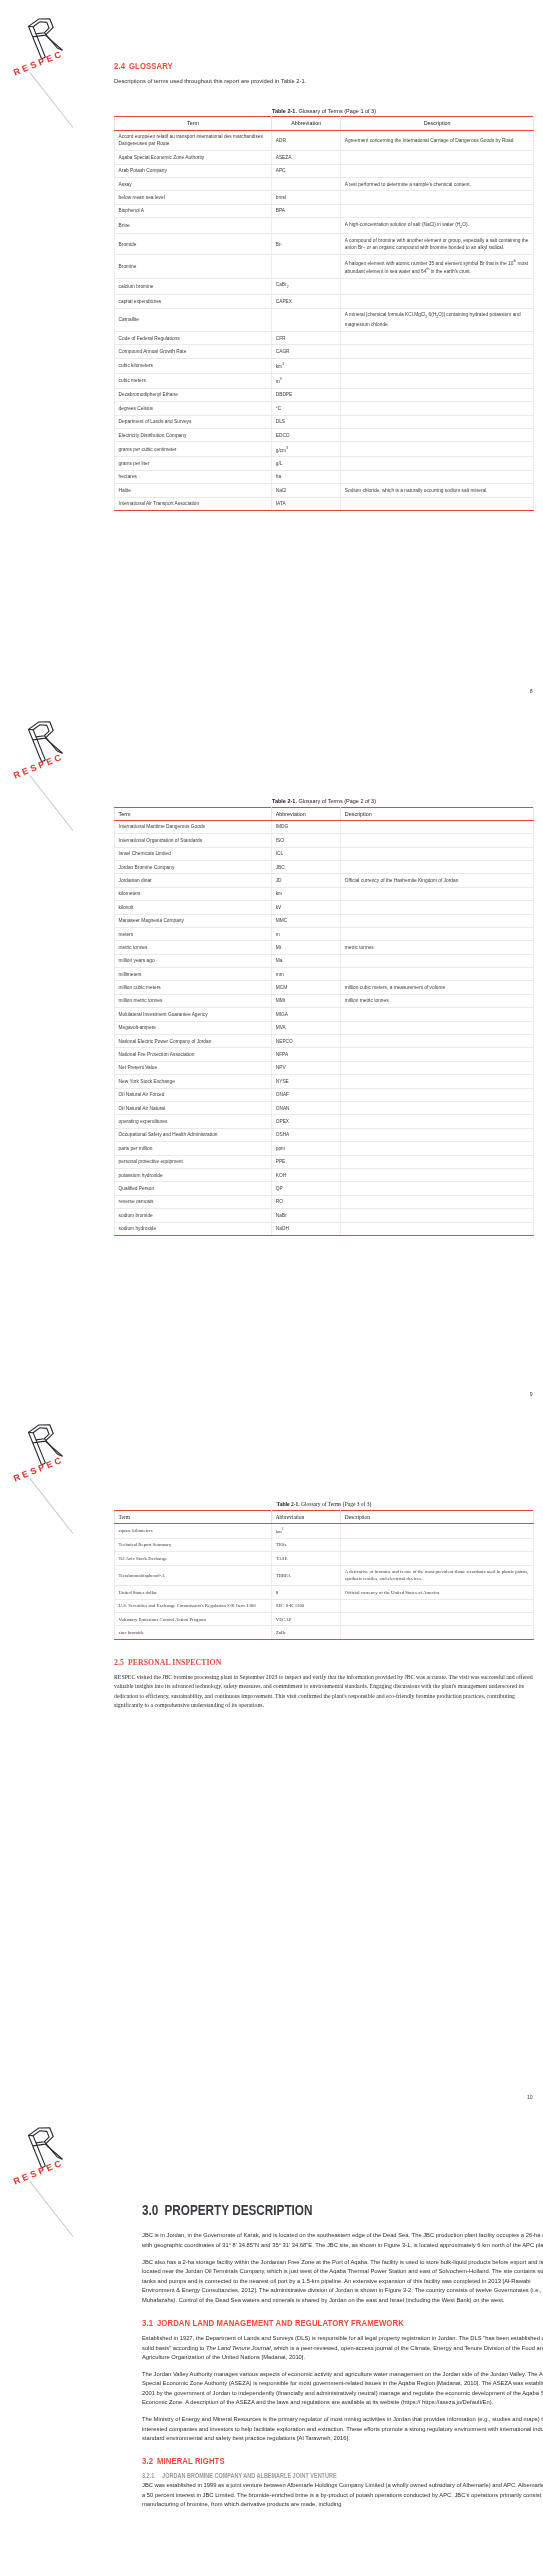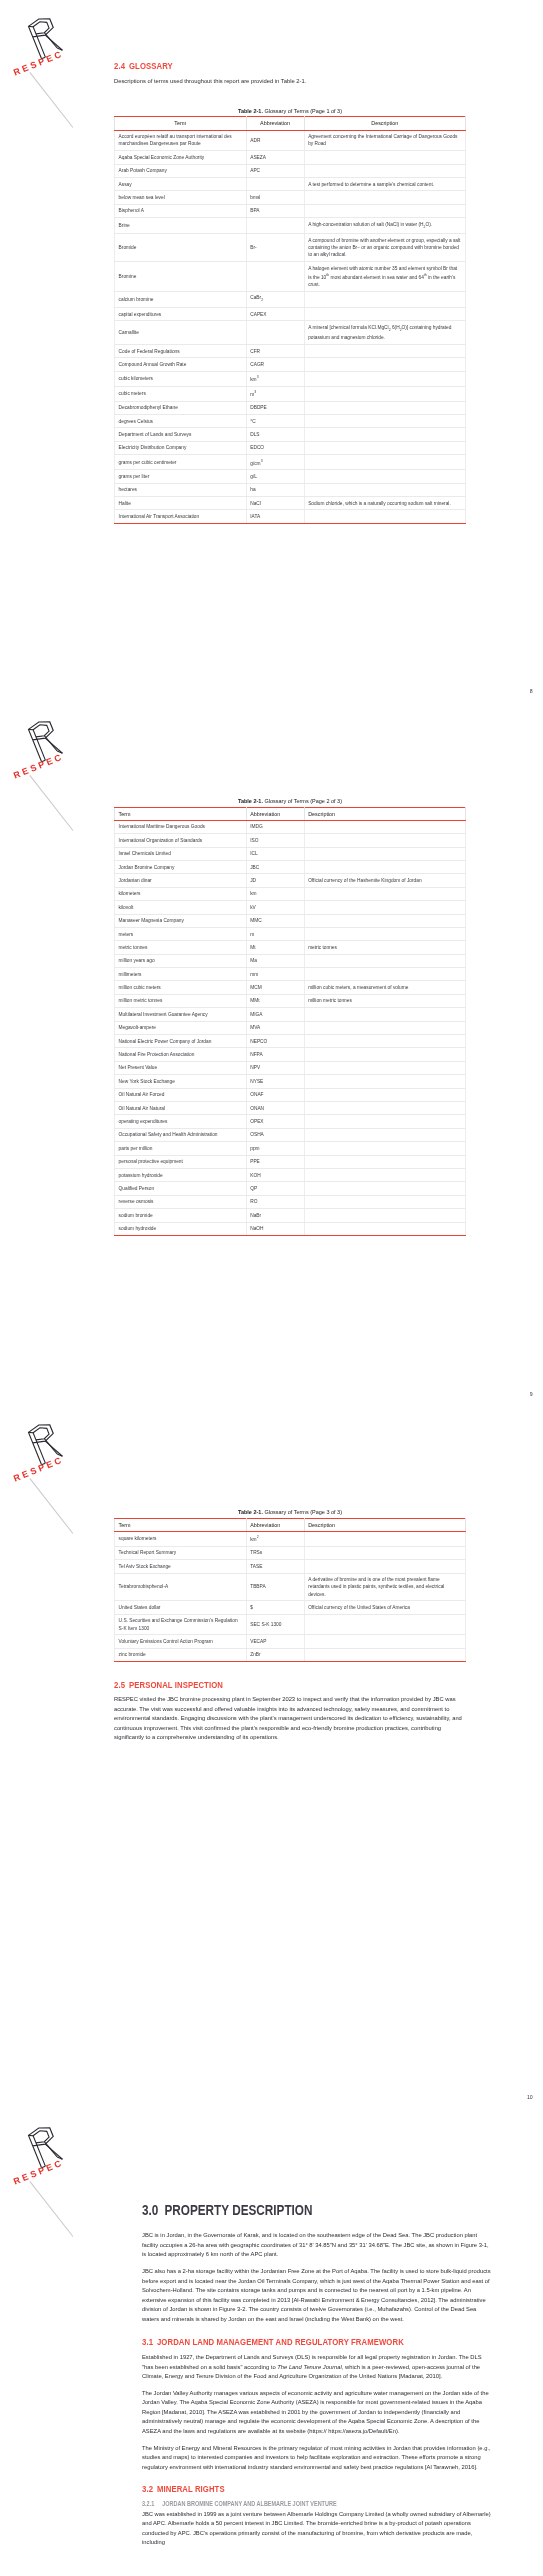--- a/index.html
+++ b/index.html
@@ -52,21 +52,21 @@
     background: #c9c9c9;
     transform: rotate(52deg);
     transform-origin: left center;
   }
 
   
   .content {
     position: absolute;
     left: 114px;
     top: 0;
-    width: 352px;
+    width: 420px;
   }
 
   h2.sec {
     color: #f0483c;
     font-size: 9px;
     font-weight: bold;
     letter-spacing: 0.1px;
     margin: 0 0 5.7px 0;
     font-stretch: condensed;
     transform: scaleX(0.86);
@@ -535,21 +535,21 @@
         <path d="M36 33 L48 70"></path>
         <path d="M12 10 L20 14"></path>
         <path d="M12 78 L20 78"></path>
         <path d="M48 70 L56 78"></path>
       </svg>
     </div>
     <div class="logo-word">RESPEC</div>
     <div class="logo-rule"></div>
   </div>
 
-  <div class="content" style="top:103px;">
+  <div class="content" style="top:95px;font-family:Liberation Serif, serif;">
     <p class="tbl-caption">
       <b>Table 2-1.</b>
       <span>Glossary of Terms (Page 3 of 3)</span>
     </p>
 
     <table class="glossary left-head">
       <thead>
         <tr>
           <th class="col-term">Term</th>
           <th class="col-abbr">Abbreviation</th>

